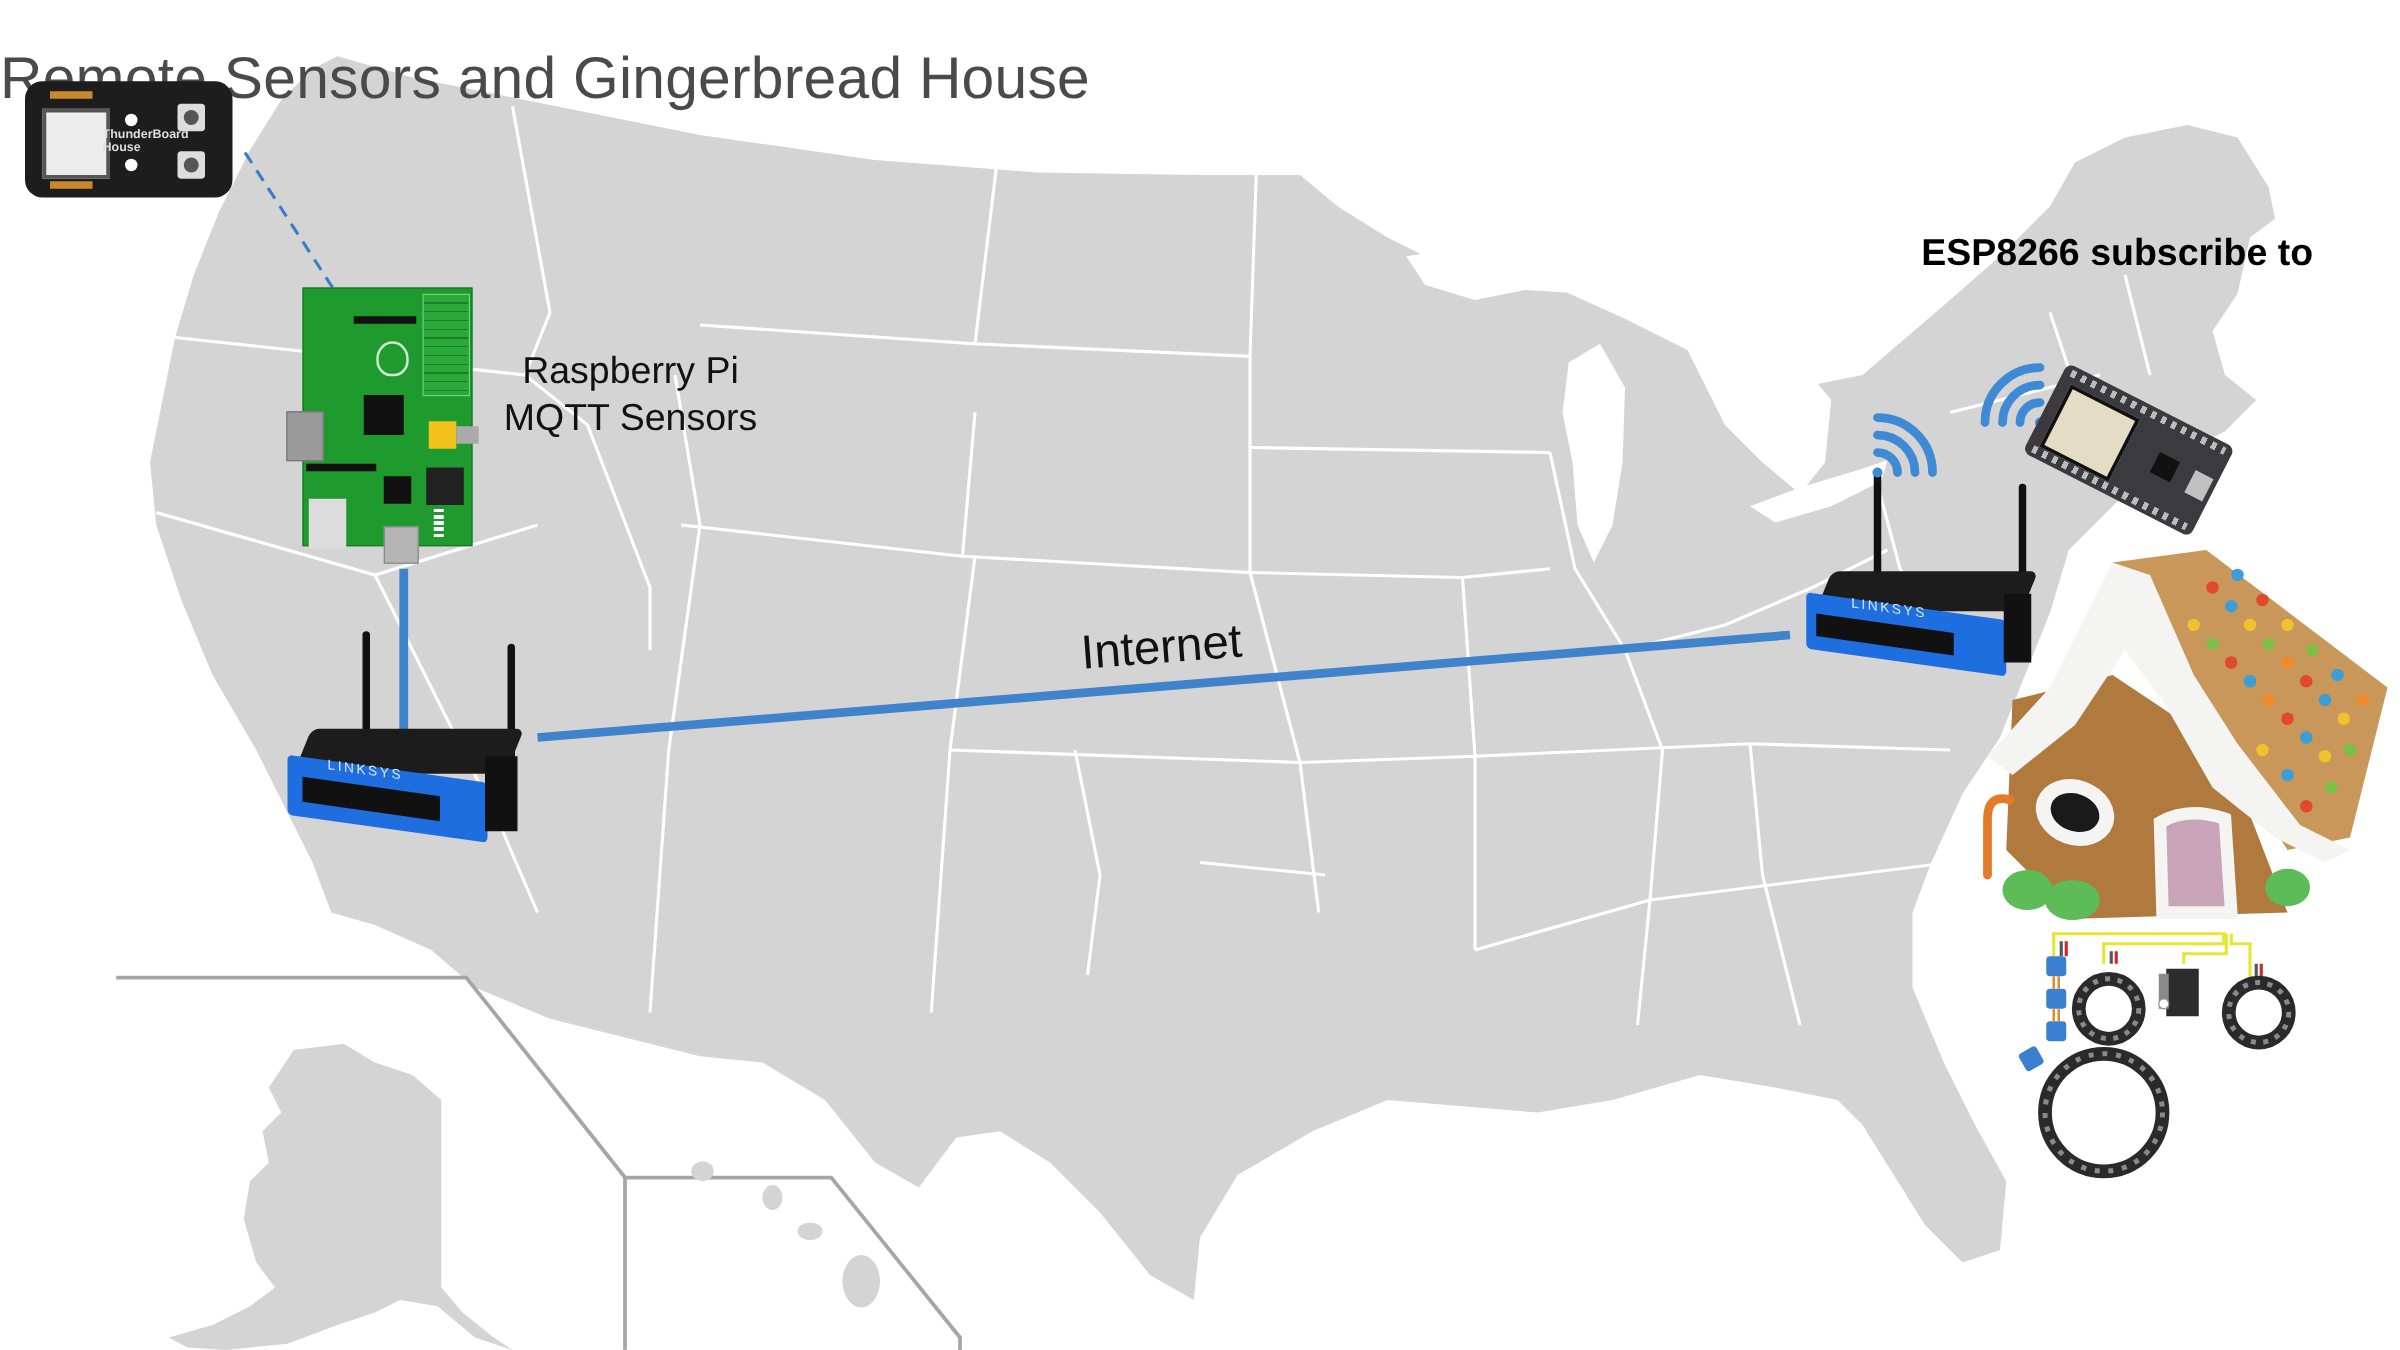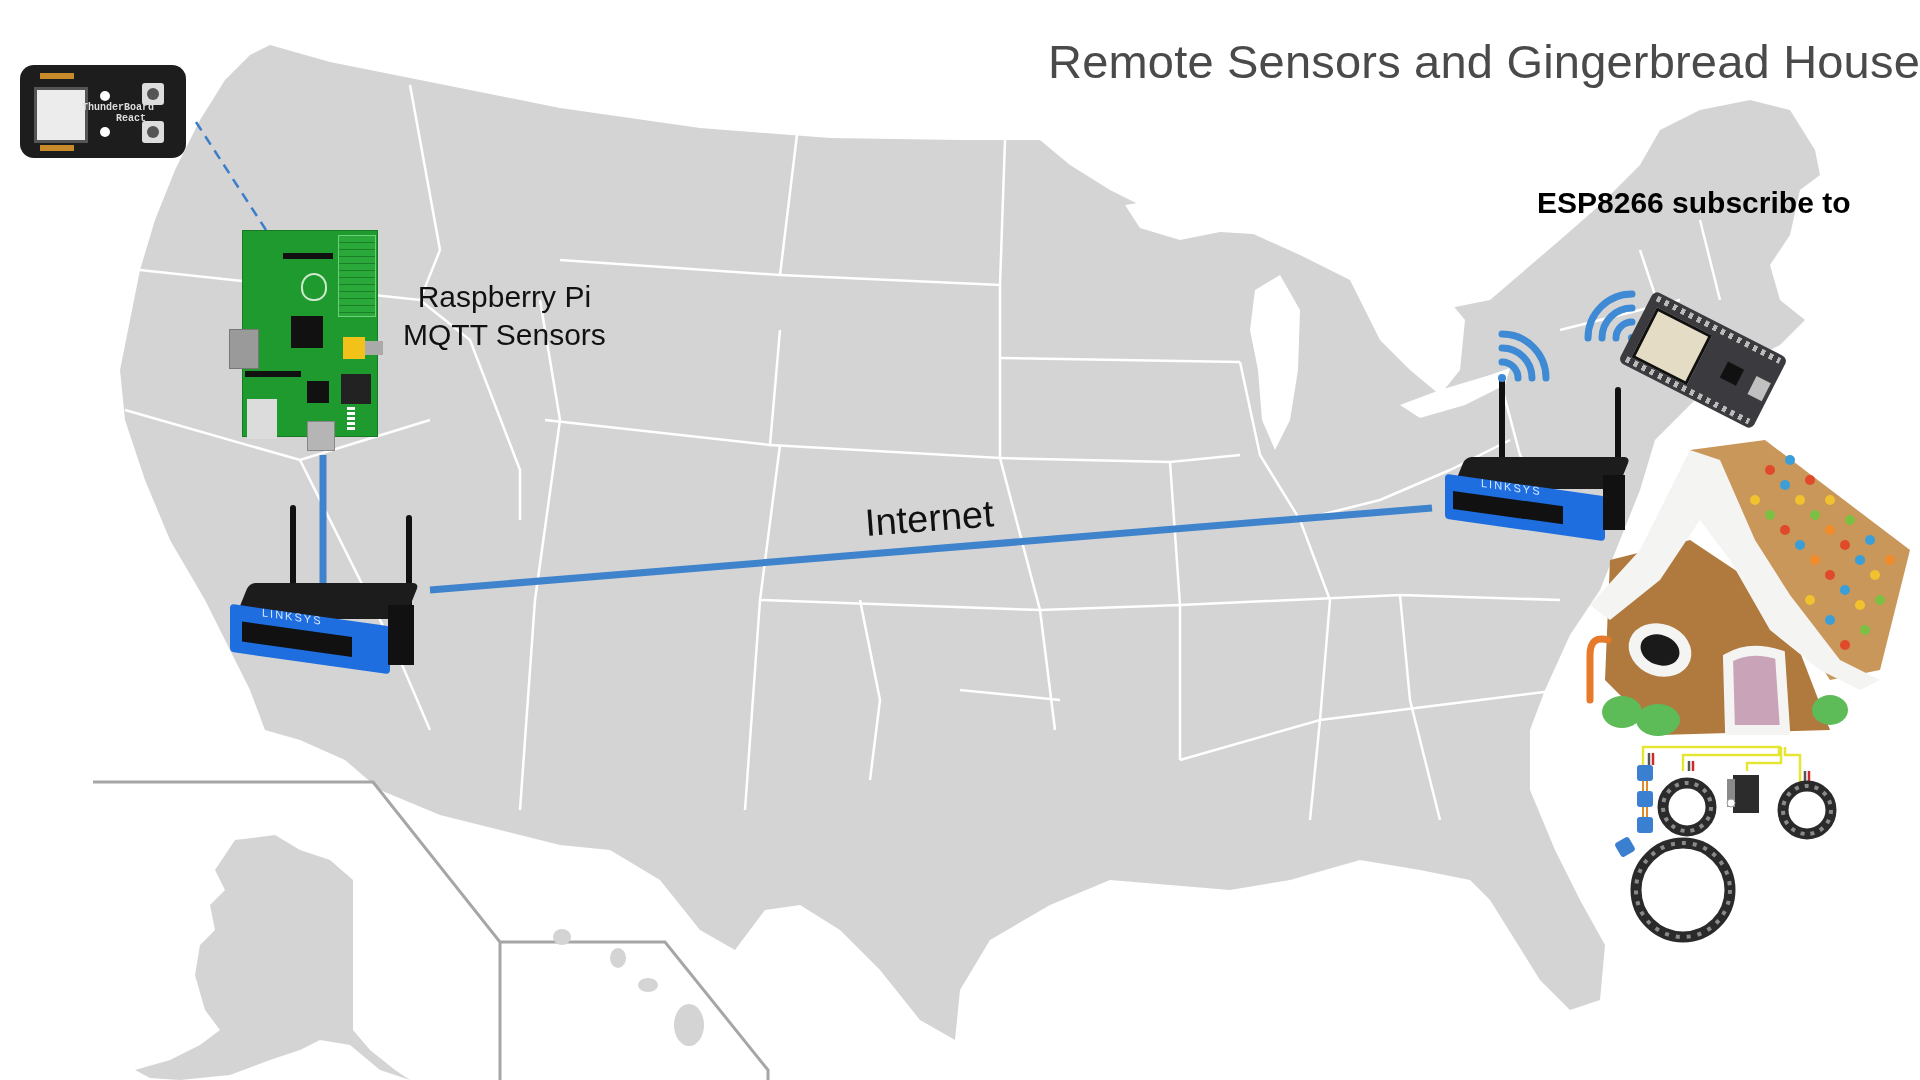--- a/index.html
+++ b/index.html
@@ -1,23 +1,23 @@
 <!DOCTYPE html>
 <html><head>
 <meta charset="utf-8">
 <style>
   html, body { margin:0; padding:0; background:#ffffff; }
   body { width:1920px; height:1080px; position:relative; overflow:hidden; font-family:"Liberation Sans", sans-serif; }
   .abs { position:absolute; }
   svg { position:absolute; left:0; top:0; }
-  .title { left:0; width:1920px; top:34px; text-align:right; font-size:47px; color:#4a4a4a; font-weight:400; letter-spacing:0.2px; }
+  .title { left:0; width:1920px; top:34px; text-align:left; font-size:47px; color:#4a4a4a; font-weight:400; letter-spacing:0.2px; }
   .label { font-size:30px; color:#111; line-height:38px;text-align:center; }
   .esp-label { font-size:30px; color:#000; font-weight:700; line-height:38px; }
   .internet-label { font-size:38px; color:#111; transform:rotate(-4.3deg); transform-origin:left center; }
-  .pcb-text { font-size:12px; color:#ddd; font-weight:700; line-height:13px; text-align:right;font-family:Liberation Mono, monospace; }
+  .pcb-text { font-size:12px; color:#ddd; font-weight:700; line-height:13px; text-align:left; }
 </style>
 </head>
 <body>
 
 <svg width="1920" height="1080" viewBox="0 0 1920 1080">
 
   <path fill="#d4d4d4" d="
     M270,45 L330,62 L420,80 L560,108 L700,128 L830,138 L960,140 L1040,140 L1070,165 L1110,190 L1150,210 L1195,215
     L1240,228 L1300,255 L1360,285 L1400,300 L1440,310 L1490,300 L1560,240 L1600,205 L1640,165 L1660,130
     L1700,110 L1750,100 L1790,110 L1815,150 L1820,175 L1800,190 L1790,235 L1770,265 L1780,300 L1805,320
@@ -99,21 +99,21 @@
   <div class="abs" style="left:80px;top:26px;width:10px;height:10px;border-radius:50%;background:#fff;"></div>
   <div class="abs" style="left:80px;top:62px;width:10px;height:10px;border-radius:50%;background:#fff;"></div>
   <div class="abs" style="left:122px;top:18px;width:22px;height:22px;background:#ddd;border-radius:3px;">
       <div style="margin:5px;width:12px;height:12px;border-radius:50%;background:#555;"></div>
     </div>
   <div class="abs" style="left:122px;top:56px;width:22px;height:22px;background:#ddd;border-radius:3px;">
       <div style="margin:5px;width:12px;height:12px;border-radius:50%;background:#555;"></div>
     </div>
   <div class="abs pcb-text" style="left:62px;top:37px;width:64px;font-size:10px;line-height:11px;">
     <div>ThunderBoard</div>
-    <div>React</div>
+    <div>House</div>
   </div>
 </div>
 
 <div class="abs" style="left:242px; top:230px; width:134px; height:205px; background:#1f9a2e; border:1px solid #157a22;">
   <div class="abs" style="left:95px;top:4px;width:36px;height:80px;background:repeating-linear-gradient(#2aa83a 0 6px,#1a7f27 6px 7px);border:1px solid #6cd27a;"></div>
   <div class="abs" style="left:40px;top:22px;width:50px;height:6px;background:#111;"></div>
   <div class="abs" style="left:58px;top:42px;width:22px;height:24px;border:2px solid #cfe9cf;border-radius:50% 50% 45% 45%;"></div>
   <div class="abs" style="left:48px;top:85px;width:32px;height:32px;background:#111;"></div>
   <div class="abs" style="left:-14px;top:98px;width:28px;height:38px;background:#9a9a9a;border:1px solid #777;"></div>
   <div class="abs" style="left:100px;top:106px;width:22px;height:22px;background:#f2c21a;"></div>

